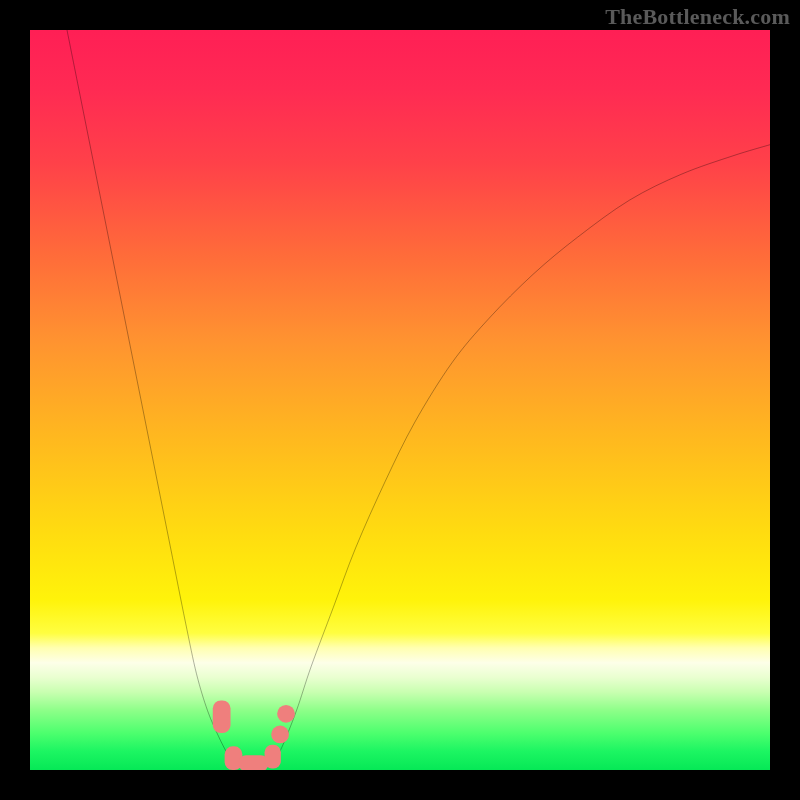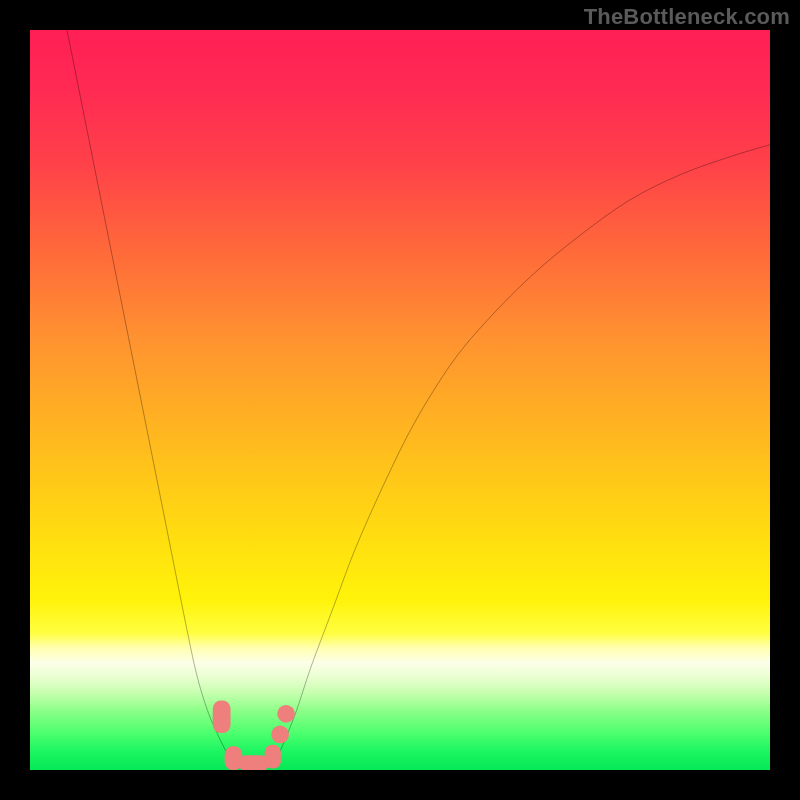--- a/index.html
+++ b/index.html
@@ -30,21 +30,21 @@
     position: absolute;
     left: 0;
     top: 0;
     width: 100%;
     height: 100%;
   }
   .watermark {
     position: absolute;
     top: 4px;
     right: 10px;
-    font-family: Liberation Sans, sans-serif;
+    font-family: Liberation Serif, serif;
     font-size: 22px;
     font-weight: 600;
     color: #5a5a5a;
     letter-spacing: 0.2px;
     user-select: none;
     margin-left: 29px;
   }
   svg.curve {
     position: absolute;
     left: 0;

